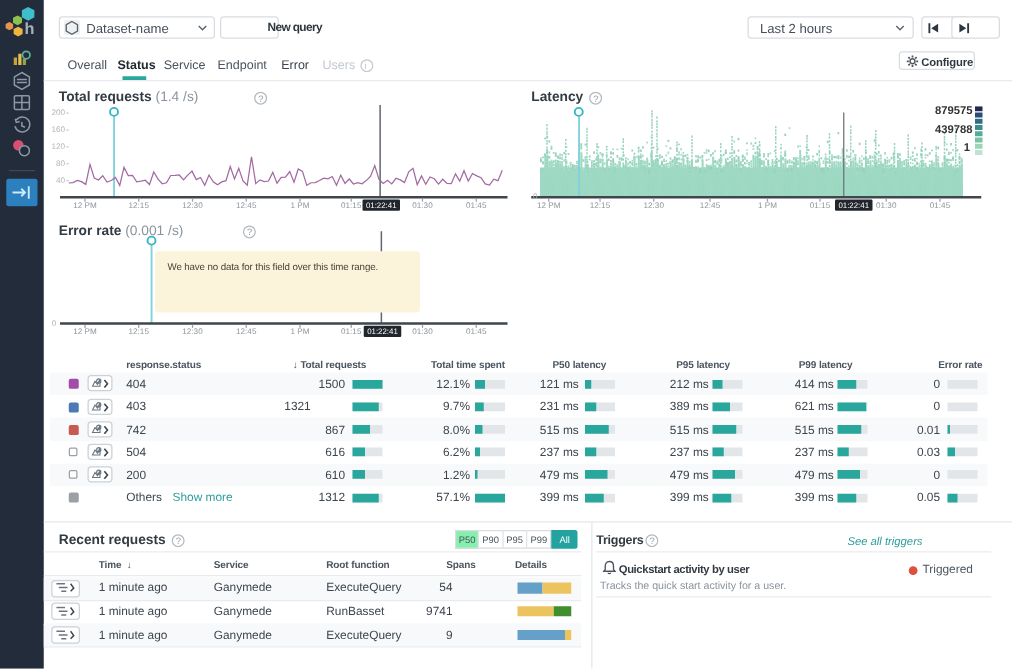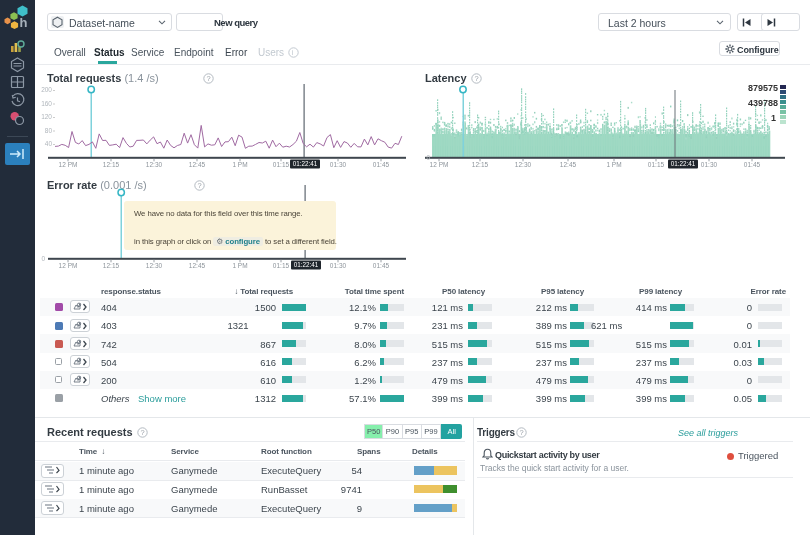--- a/index.html
+++ b/index.html
@@ -1625,21 +1625,20 @@
       <rect x="337.5" y="259.8" width="1" height="2.5" fill="#9aa0a6"></rect>
       <text x="338" y="267.5" font-size="6.5" fill="#8d949b" text-anchor="middle">01:30</text>
       <rect x="380.5" y="259.8" width="1" height="2.5" fill="#9aa0a6"></rect>
       <text x="381" y="267.5" font-size="6.5" fill="#8d949b" text-anchor="middle">01:45</text>
       <rect x="291" y="260.5" width="30" height="9" rx="1" fill="#20262c"></rect>
       <text x="306" y="267" font-size="6.3" fill="#fff" text-anchor="middle">01:22:41</text>
     </svg>
 
   <div class="abs" style="left:124px;top:201px;width:212px;height:49px;background:#fbf3da;border-radius:3px;"></div>
   <div class="abs" style="left:134px;top:209px;font-size:7.8px;color:#4a4438;letter-spacing:-0.1px;">We have no data for this field over this time range.</div>
-  <div class="abs" style="left:134px;top:237px;font-size:7.8px;color:#4a4438;letter-spacing:-0.1px;">in this graph or click on <span style="background:#efede2;border-radius:2px;padding:0 3px;"><span style="color:#6a7177;">⚙</span> <b style="color:#20808c;">configure</b></span> to set a different field.</div>
 
   <div class="abs" style="left:748px;top:83px;width:28px;font-size:9px;font-weight:bold;color:#333;text-align:right;">879575</div>
   <div class="abs" style="left:748px;top:98px;width:28px;font-size:9px;font-weight:bold;color:#333;text-align:right;">439788</div>
   <div class="abs" style="left:748px;top:113px;width:28px;font-size:9px;font-weight:bold;color:#333;text-align:right;">1</div>
   <svg class="abs" style="left:779px;top:85px" width="8" height="40">
     <rect x="1" y="0" width="6" height="4" fill="#232852"></rect>
     <rect x="1" y="5" width="6" height="4" fill="#2c4a72"></rect>
     <rect x="1" y="10" width="6" height="4" fill="#2e6f83"></rect>
     <rect x="1" y="15" width="6" height="4" fill="#3a8f8d"></rect>
     <rect x="1" y="20" width="6" height="4" fill="#55ab97"></rect>
@@ -1694,21 +1693,21 @@
     <div class="bar-fill" style="left:282px;top:321.8px;width:21px;"></div>
     <div class="abs" style="left:300px;top:320.3px;width:76px;text-align:right;font-size:9.5px;color:#3c454d;">9.7%</div>
     <div class="bar-track" style="left:380px;top:321.8px;width:24px;"></div>
     <div class="bar-fill" style="left:380px;top:321.8px;width:7px;"></div>
     <div class="abs" style="left:387px;top:320.3px;width:76px;text-align:right;font-size:9.5px;color:#3c454d;">231 ms</div>
     <div class="bar-track" style="left:468px;top:321.8px;width:24px;"></div>
     <div class="bar-fill" style="left:468px;top:321.8px;width:9px;"></div>
     <div class="abs" style="left:491px;top:320.3px;width:76px;text-align:right;font-size:9.5px;color:#3c454d;">389 ms</div>
     <div class="bar-track" style="left:570px;top:321.8px;width:24px;"></div>
     <div class="bar-fill" style="left:570px;top:321.8px;width:14px;"></div>
-    <div class="abs" style="left:591px;top:320.3px;width:76px;font-size:9.5px;color:#3c454d;">621 ms</div>
+    <div class="abs" style="left:591px;top:320.3px;width:76px;text-align:right;font-size:9.5px;color:#3c454d;">621 ms</div>
     <div class="bar-track" style="left:670px;top:321.8px;width:24px;"></div>
     <div class="bar-fill" style="left:670px;top:321.8px;width:23px;"></div>
     <div class="abs" style="left:676px;top:320.3px;width:76px;text-align:right;font-size:9.5px;color:#3c454d;">0</div>
     <div class="bar-track" style="left:758px;top:321.8px;width:24px;"></div>
     <div class="abs" style="left:40px;top:334.4px;width:750px;height:18.2px;background:#f8f9fa;"></div>
     <div class="abs" style="left:55px;top:339.7px;width:8px;height:8px;border-radius:1.5px;background:#c95a52;"></div>
     <div class="abs" style="left:70px;top:336.7px;width:20px;height:13px;border:1px solid #ccd1d6;border-radius:3px;background:#fff;"></div>
     <svg class="abs" style="left:73px;top:338.7px" width="15" height="10">
       <path d="M1,7 L3,3 L5,5.5 L7,1.5 L7,7 Z" fill="none" stroke="#6b7580" stroke-width="0.9"></path>
       <circle cx="6" cy="2.8" r="1.7" fill="none" stroke="#6b7580" stroke-width="0.9"></circle>
@@ -1779,21 +1778,21 @@
     <div class="bar-fill" style="left:468px;top:376.4px;width:18px;"></div>
     <div class="abs" style="left:491px;top:374.9px;width:76px;text-align:right;font-size:9.5px;color:#3c454d;">479 ms</div>
     <div class="bar-track" style="left:570px;top:376.4px;width:24px;"></div>
     <div class="bar-fill" style="left:570px;top:376.4px;width:18px;"></div>
     <div class="abs" style="left:591px;top:374.9px;width:76px;text-align:right;font-size:9.5px;color:#3c454d;">479 ms</div>
     <div class="bar-track" style="left:670px;top:376.4px;width:24px;"></div>
     <div class="bar-fill" style="left:670px;top:376.4px;width:18px;"></div>
     <div class="abs" style="left:676px;top:374.9px;width:76px;text-align:right;font-size:9.5px;color:#3c454d;">0</div>
     <div class="bar-track" style="left:758px;top:376.4px;width:24px;"></div>
     <div class="abs" style="left:55px;top:394.3px;width:8px;height:8px;border-radius:1.5px;background:#9aa0a6;"></div>
-    <div class="abs" style="left:101px;top:393.1px;font-size:9.5px;color:#3c454d;font-style:italic;">Others</div>
+    <div class="abs" style="left:101px;top:393.1px;font-size:9.5px;color:#3c454d;">Others</div>
     <div class="abs" style="left:138px;top:393.1px;font-size:9.5px;color:#2a9d9b;">Show more</div>
     <div class="abs" style="left:200px;top:393.1px;width:76px;text-align:right;font-size:9.5px;color:#3c454d;">1312</div>
     <div class="bar-track" style="left:282px;top:394.6px;width:24px;"></div>
     <div class="bar-fill" style="left:282px;top:394.6px;width:21px;"></div>
     <div class="abs" style="left:300px;top:393.1px;width:76px;text-align:right;font-size:9.5px;color:#3c454d;">57.1%</div>
     <div class="bar-track" style="left:380px;top:394.6px;width:24px;"></div>
     <div class="bar-fill" style="left:380px;top:394.6px;width:24px;"></div>
     <div class="abs" style="left:387px;top:393.1px;width:76px;text-align:right;font-size:9.5px;color:#3c454d;">399 ms</div>
     <div class="bar-track" style="left:468px;top:394.6px;width:24px;"></div>
     <div class="bar-fill" style="left:468px;top:394.6px;width:15px;"></div>

